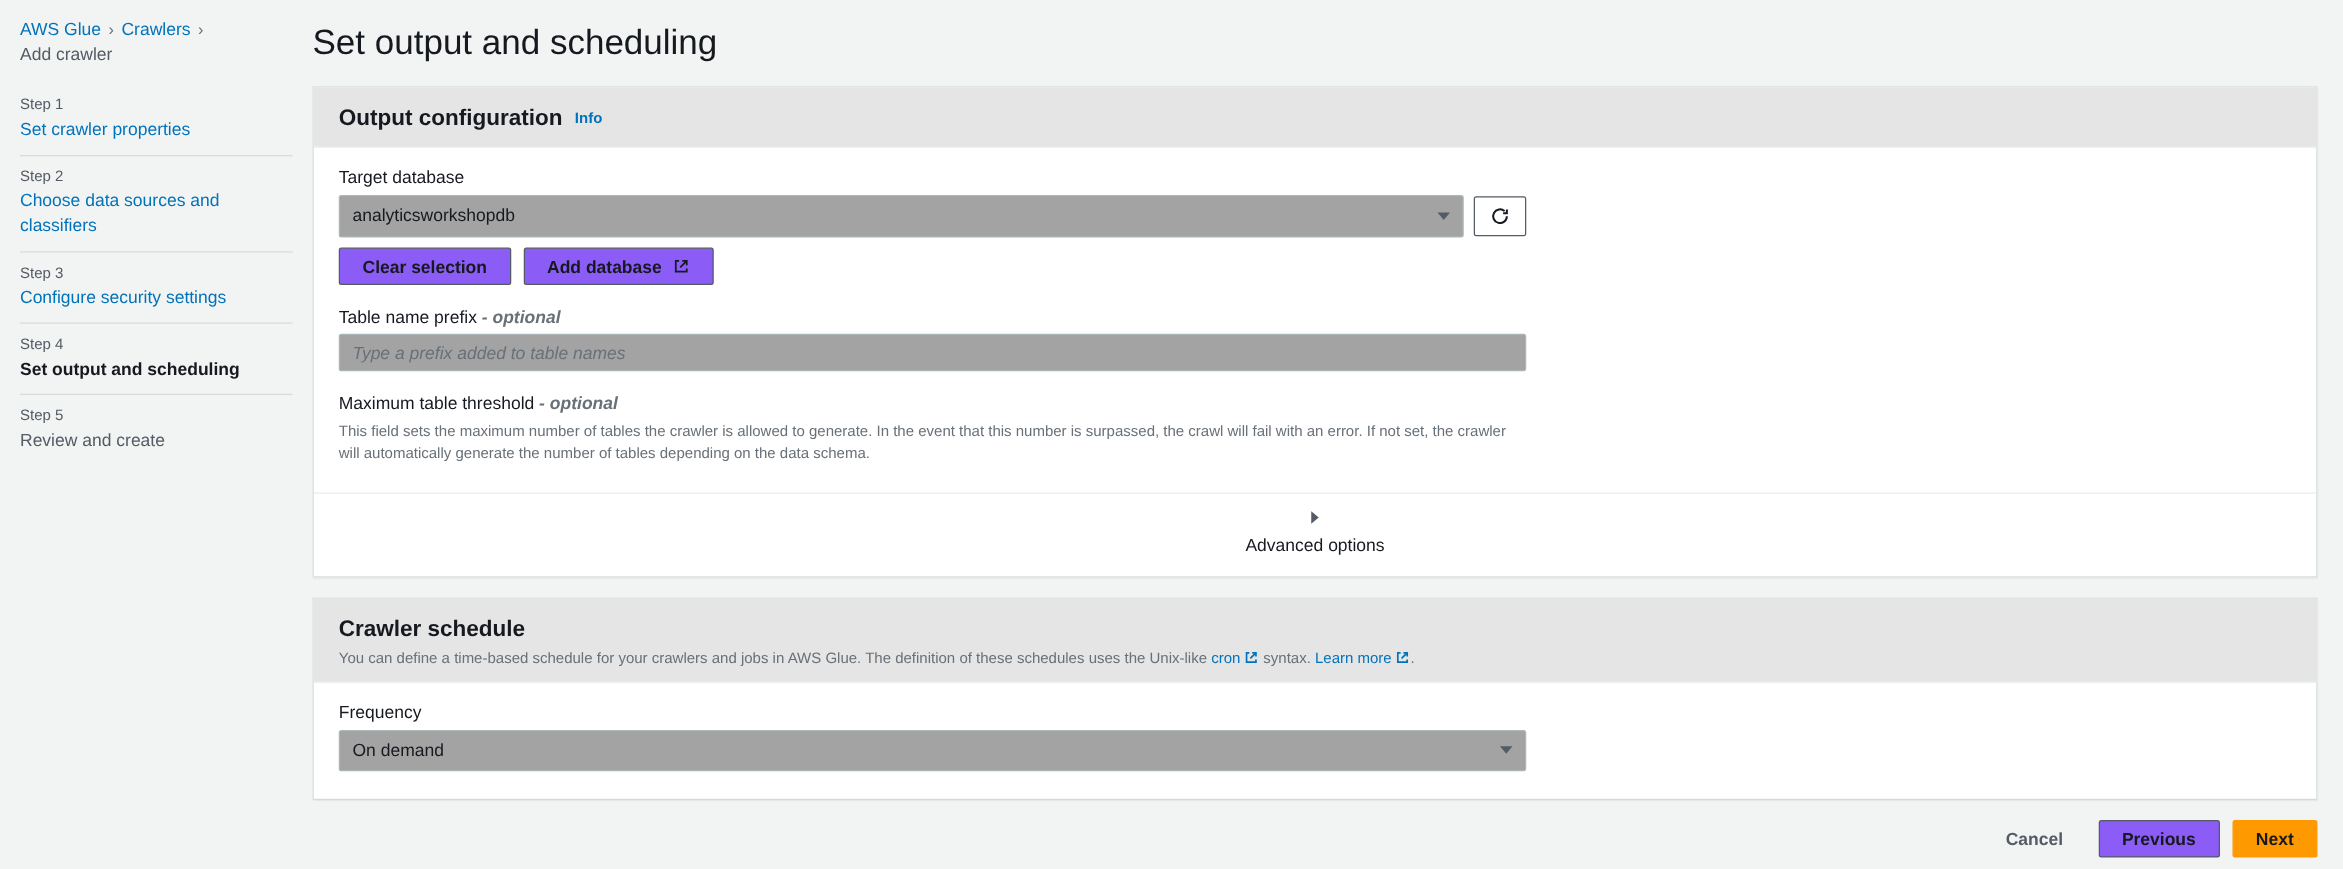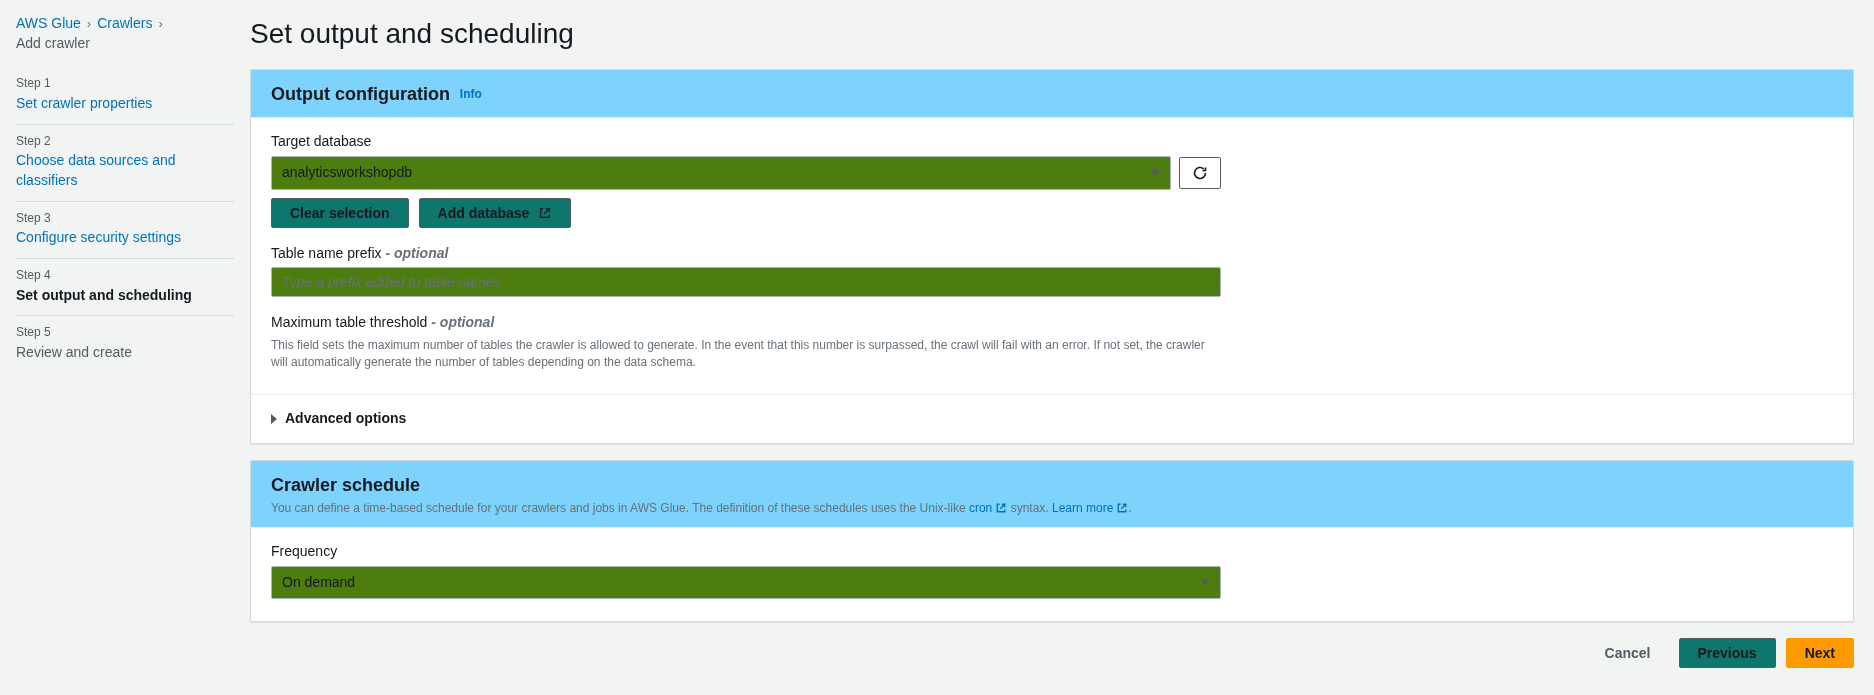--- a/index.html
+++ b/index.html
@@ -40,21 +40,21 @@
   .step-title.disabled { color: #545b64; }
   .main-col { flex: 1; padding: 14px 20px 30px 0; }
   .page-title { font-size: 28px; font-weight: 400; margin-bottom: 16px; color: #16191f; }
   .panel {
     border: 1px solid #d5dbdb;
     background: #fff;
     margin-bottom: 16px;
     box-shadow: 0 1px 1px rgba(0,0,0,0.05);
   }
   .panel-header {
-    background: #7dd3fc;
+    background: #e5e5e5;
     border-bottom: 1px solid #eaeded;
     padding: 12px 20px 10px 20px;
   }
   .panel-header h2 {
     font-size: 18px; font-weight: 700; display: inline-block;
   }
   .panel-header .info-link {
     color: #0073bb; font-size: 12px; font-weight: 700; text-decoration: none; margin-left: 6px; vertical-align: 2px;
   }
   .panel-header .desc {
@@ -69,21 +69,21 @@
   .select-wrap {
     position: relative;
     display: flex; align-items: center;
   }
   .awsui-select, .awsui-input {
     width: 100%;
     border: 1px solid #aab7b8;
     border-radius: 2px;
     padding: 6px 28px 6px 10px;
     font-size: 14px;
-    background: #4d7c0f;
+    background: #a3a3a3;
     color: #16191f;
   }
   .awsui-select { cursor: pointer; position: relative; }
   .awsui-select::after {
     content: '';
     position: absolute; right: 10px; top: 50%;
     margin-top: -3px;
     border-left: 5px solid transparent;
     border-right: 5px solid transparent;
     border-top: 6px solid #545b64;
@@ -91,35 +91,36 @@
   .awsui-input::placeholder { color: #687078; font-style: italic; }
   .db-row { display: flex; gap: 8px; align-items: center; }
   .db-row .select-wrap { flex: 1; }
   .icon-btn {
     width: 42px; height: 32px; border: 1px solid #545b64; border-radius: 2px; background: #fff; cursor: pointer;
     display: inline-flex; align-items: center; justify-content: center;
   }
   .btn {
     display: inline-flex; align-items: center;
     border: 1px solid #545b64; border-radius: 2px;
-    background: #0f766e; color: #16191f; font-weight: 700;
+    background: #8b5cf6; color: #16191f; font-weight: 700;
     font-size: 14px; padding: 6px 18px; cursor: pointer;
     text-decoration: none; gap: 6px;
   }
   .btn-link { border: none; background: transparent; color: #545b64; font-weight: 700; cursor: pointer; font-size: 14px; padding: 6px 18px;}
   .btn-primary {
     background: #ff9900; border: 1px solid #ff9900; color: #16191f; font-weight: 700;
   }
   .btn-row { margin-top: 8px; display: flex; gap: 10px; }
   .expander {
     border-top: 1px solid #eaeded;
     padding: 14px 20px;
     display: flex; align-items: center; gap: 8px; cursor: pointer;
-    font-weight: 700;
+    font-weight: 400;
     color: #16191f;
+    flex-direction: column;
   }
   .caret-right {
     width: 0; height: 0;
     border-top: 5px solid transparent;
     border-bottom: 5px solid transparent;
     border-left: 6px solid #545b64;
   }
   .footer-actions {
     display: flex; justify-content: flex-end; gap: 10px;
     margin-top: 8px;

